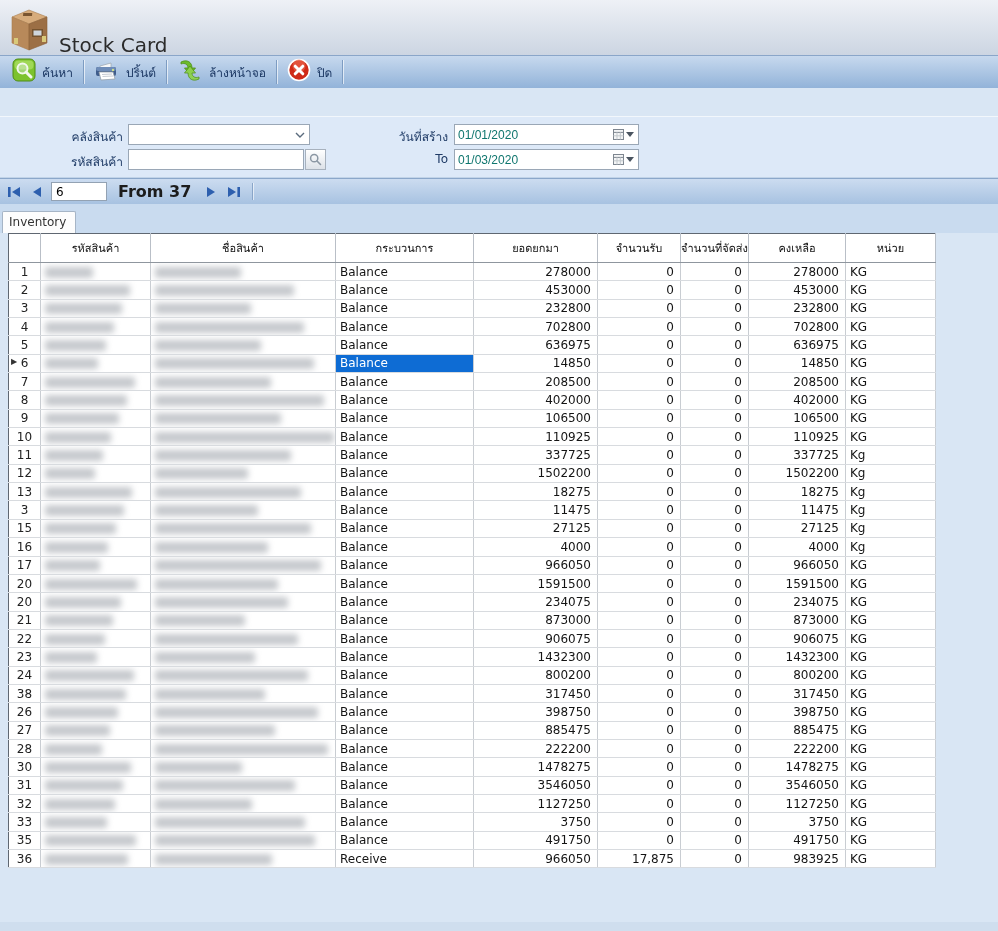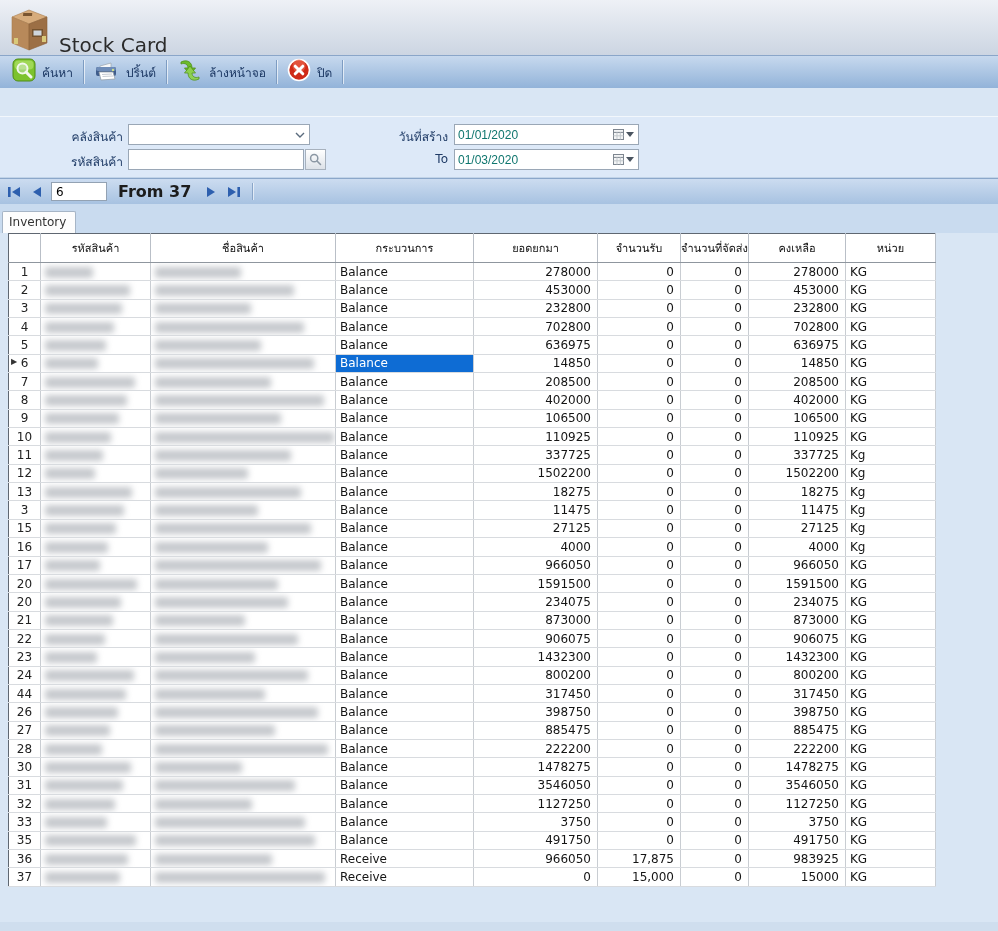--- a/index.html
+++ b/index.html
@@ -485,21 +485,21 @@
     <td class="c-code"><span class="blur-blob" style="width: 89px;"></span></td>
     <td class="c-name"><span class="blur-blob" style="width: 153px;"></span></td>
     <td class="c-process">Balance</td>
     <td class="c-num c-opening">800200</td>
     <td class="c-num c-received">0</td>
     <td class="c-num c-shipped">0</td>
     <td class="c-num c-remaining">800200</td>
     <td class="c-unit">KG</td>
   </tr>
           <tr>
-    <td class="c-no"><span class="marker"></span><span class="num">44</span></td>
+    <td class="c-no"><span class="marker"></span><span class="num">38</span></td>
     <td class="c-code"><span class="blur-blob" style="width: 81px;"></span></td>
     <td class="c-name"><span class="blur-blob" style="width: 110px;"></span></td>
     <td class="c-process">Balance</td>
     <td class="c-num c-opening">317450</td>
     <td class="c-num c-received">0</td>
     <td class="c-num c-shipped">0</td>
     <td class="c-num c-remaining">317450</td>
     <td class="c-unit">KG</td>
   </tr>
           <tr>
@@ -594,29 +594,18 @@
     <td class="c-no"><span class="marker"></span><span class="num">36</span></td>
     <td class="c-code"><span class="blur-blob" style="width: 83px;"></span></td>
     <td class="c-name"><span class="blur-blob" style="width: 117px;"></span></td>
     <td class="c-process">Receive</td>
     <td class="c-num c-opening">966050</td>
     <td class="c-num c-received">17,875</td>
     <td class="c-num c-shipped">0</td>
     <td class="c-num c-remaining">983925</td>
     <td class="c-unit">KG</td>
   </tr>
-          <tr>
-    <td class="c-no"><span class="marker"></span><span class="num">37</span></td>
-    <td class="c-code"><span class="blur-blob" style="width: 75px;"></span></td>
-    <td class="c-name"><span class="blur-blob" style="width: 170px;"></span></td>
-    <td class="c-process">Receive</td>
-    <td class="c-num c-opening">0</td>
-    <td class="c-num c-received">15,000</td>
-    <td class="c-num c-shipped">0</td>
-    <td class="c-num c-remaining">15000</td>
-    <td class="c-unit">KG</td>
-  </tr>
         </tbody>
     </table>
   </div>
 
   <div class="bottom-strip"></div>
 </div>
 
 </body></html>

